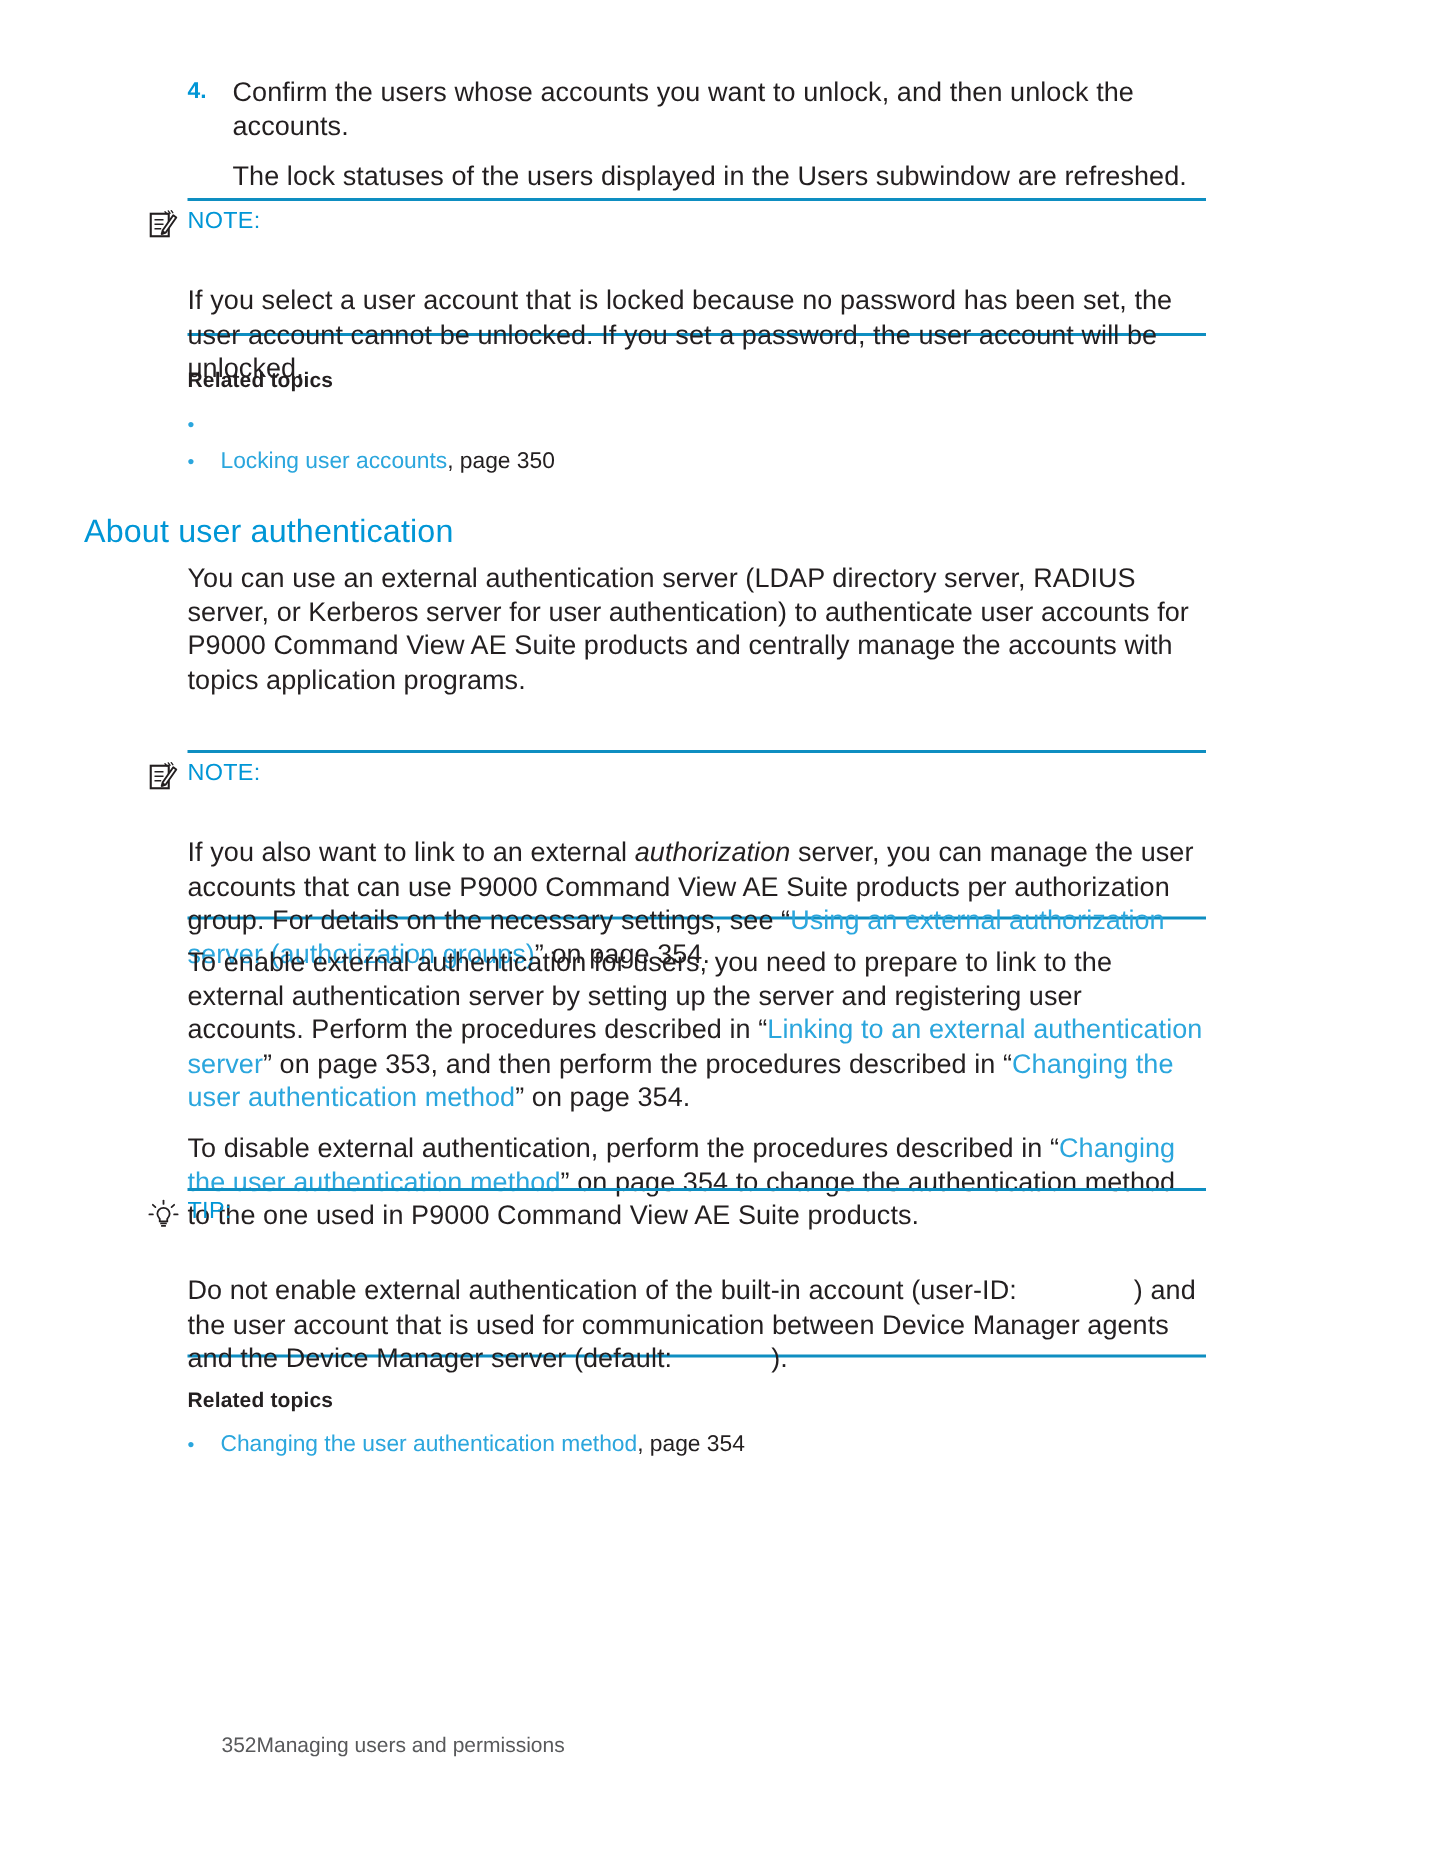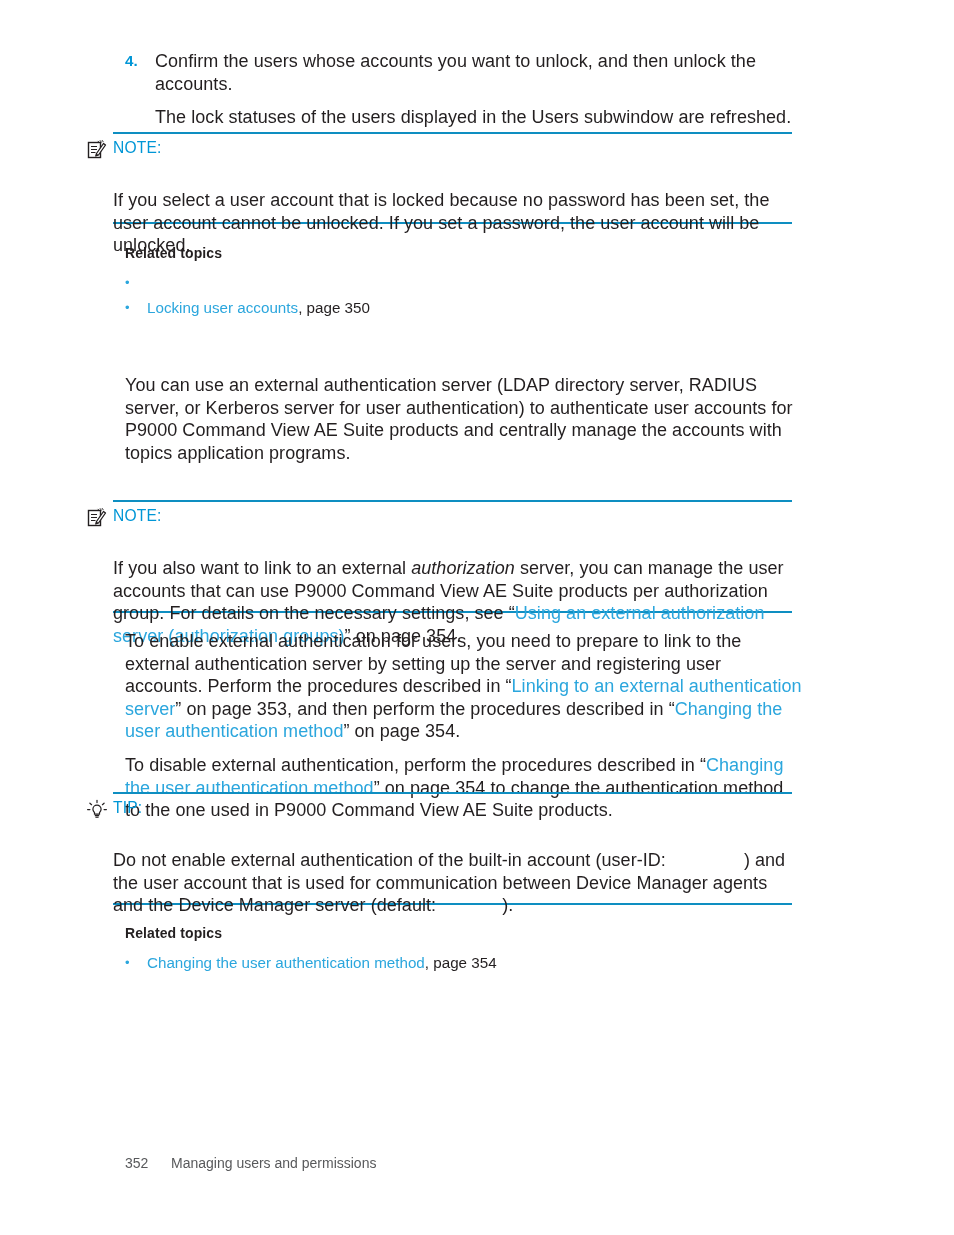--- a/index.html
+++ b/index.html
@@ -59,21 +59,21 @@
     flex: 1 1 auto;
   }
   .step-sub {
     margin-left: 30px;
     margin-top: 11px;
   }
 
   
   .admon {
     position: absolute;
-    left: 86px;
+    left: 98px;
     width: 706px;
   }
   .admon-rule {
     position: absolute;
     left: 27px;
     right: 0;
     height: 2px;
     background: #0e8ec1;
   }
   .admon-rule.top { top: 0; }
@@ -174,20 +174,21 @@
     bottom: 0;
     display: flex;
     align-items: baseline;
     font-size: 14px;
     line-height: 20px;
     color: #58595b;
   }
   .footer-page {
     width: 46px;
     flex: 0 0 46px;
+    text-align: right;
   }
 </style>
 </head>
 <body>
 
 <div class="page">
 
   <div class="step">
     <div class="step-row">
       <div class="step-num">4.</div>
@@ -222,20 +223,21 @@
       <li>
         <span class="rt-bullet">•</span>
       </li>
       <li>
         <span class="rt-bullet">•</span>
         <span><span class="link">Locking user accounts</span><span>, page 350</span></span>
       </li>
     </ul>
   </div>
 
+  <div class="sect-head" style="top:341px;">About user authentication</div>
 
   <div class="para-block" style="top:374px;">
     <div class="para body-text">You can use an external authentication server (LDAP directory server, RADIUS server, or Kerberos server for user authentication) to authenticate user accounts for P9000 Command View AE Suite products and centrally manage the accounts with topics application programs.</div>
   </div>
 
   <div class="admon" style="top:500px; height:113px;">
     <div class="admon-rule top"></div>
     <div class="admon-rule" style="top:111px;"></div>
     <div class="admon-head">
       <span class="admon-icon">

